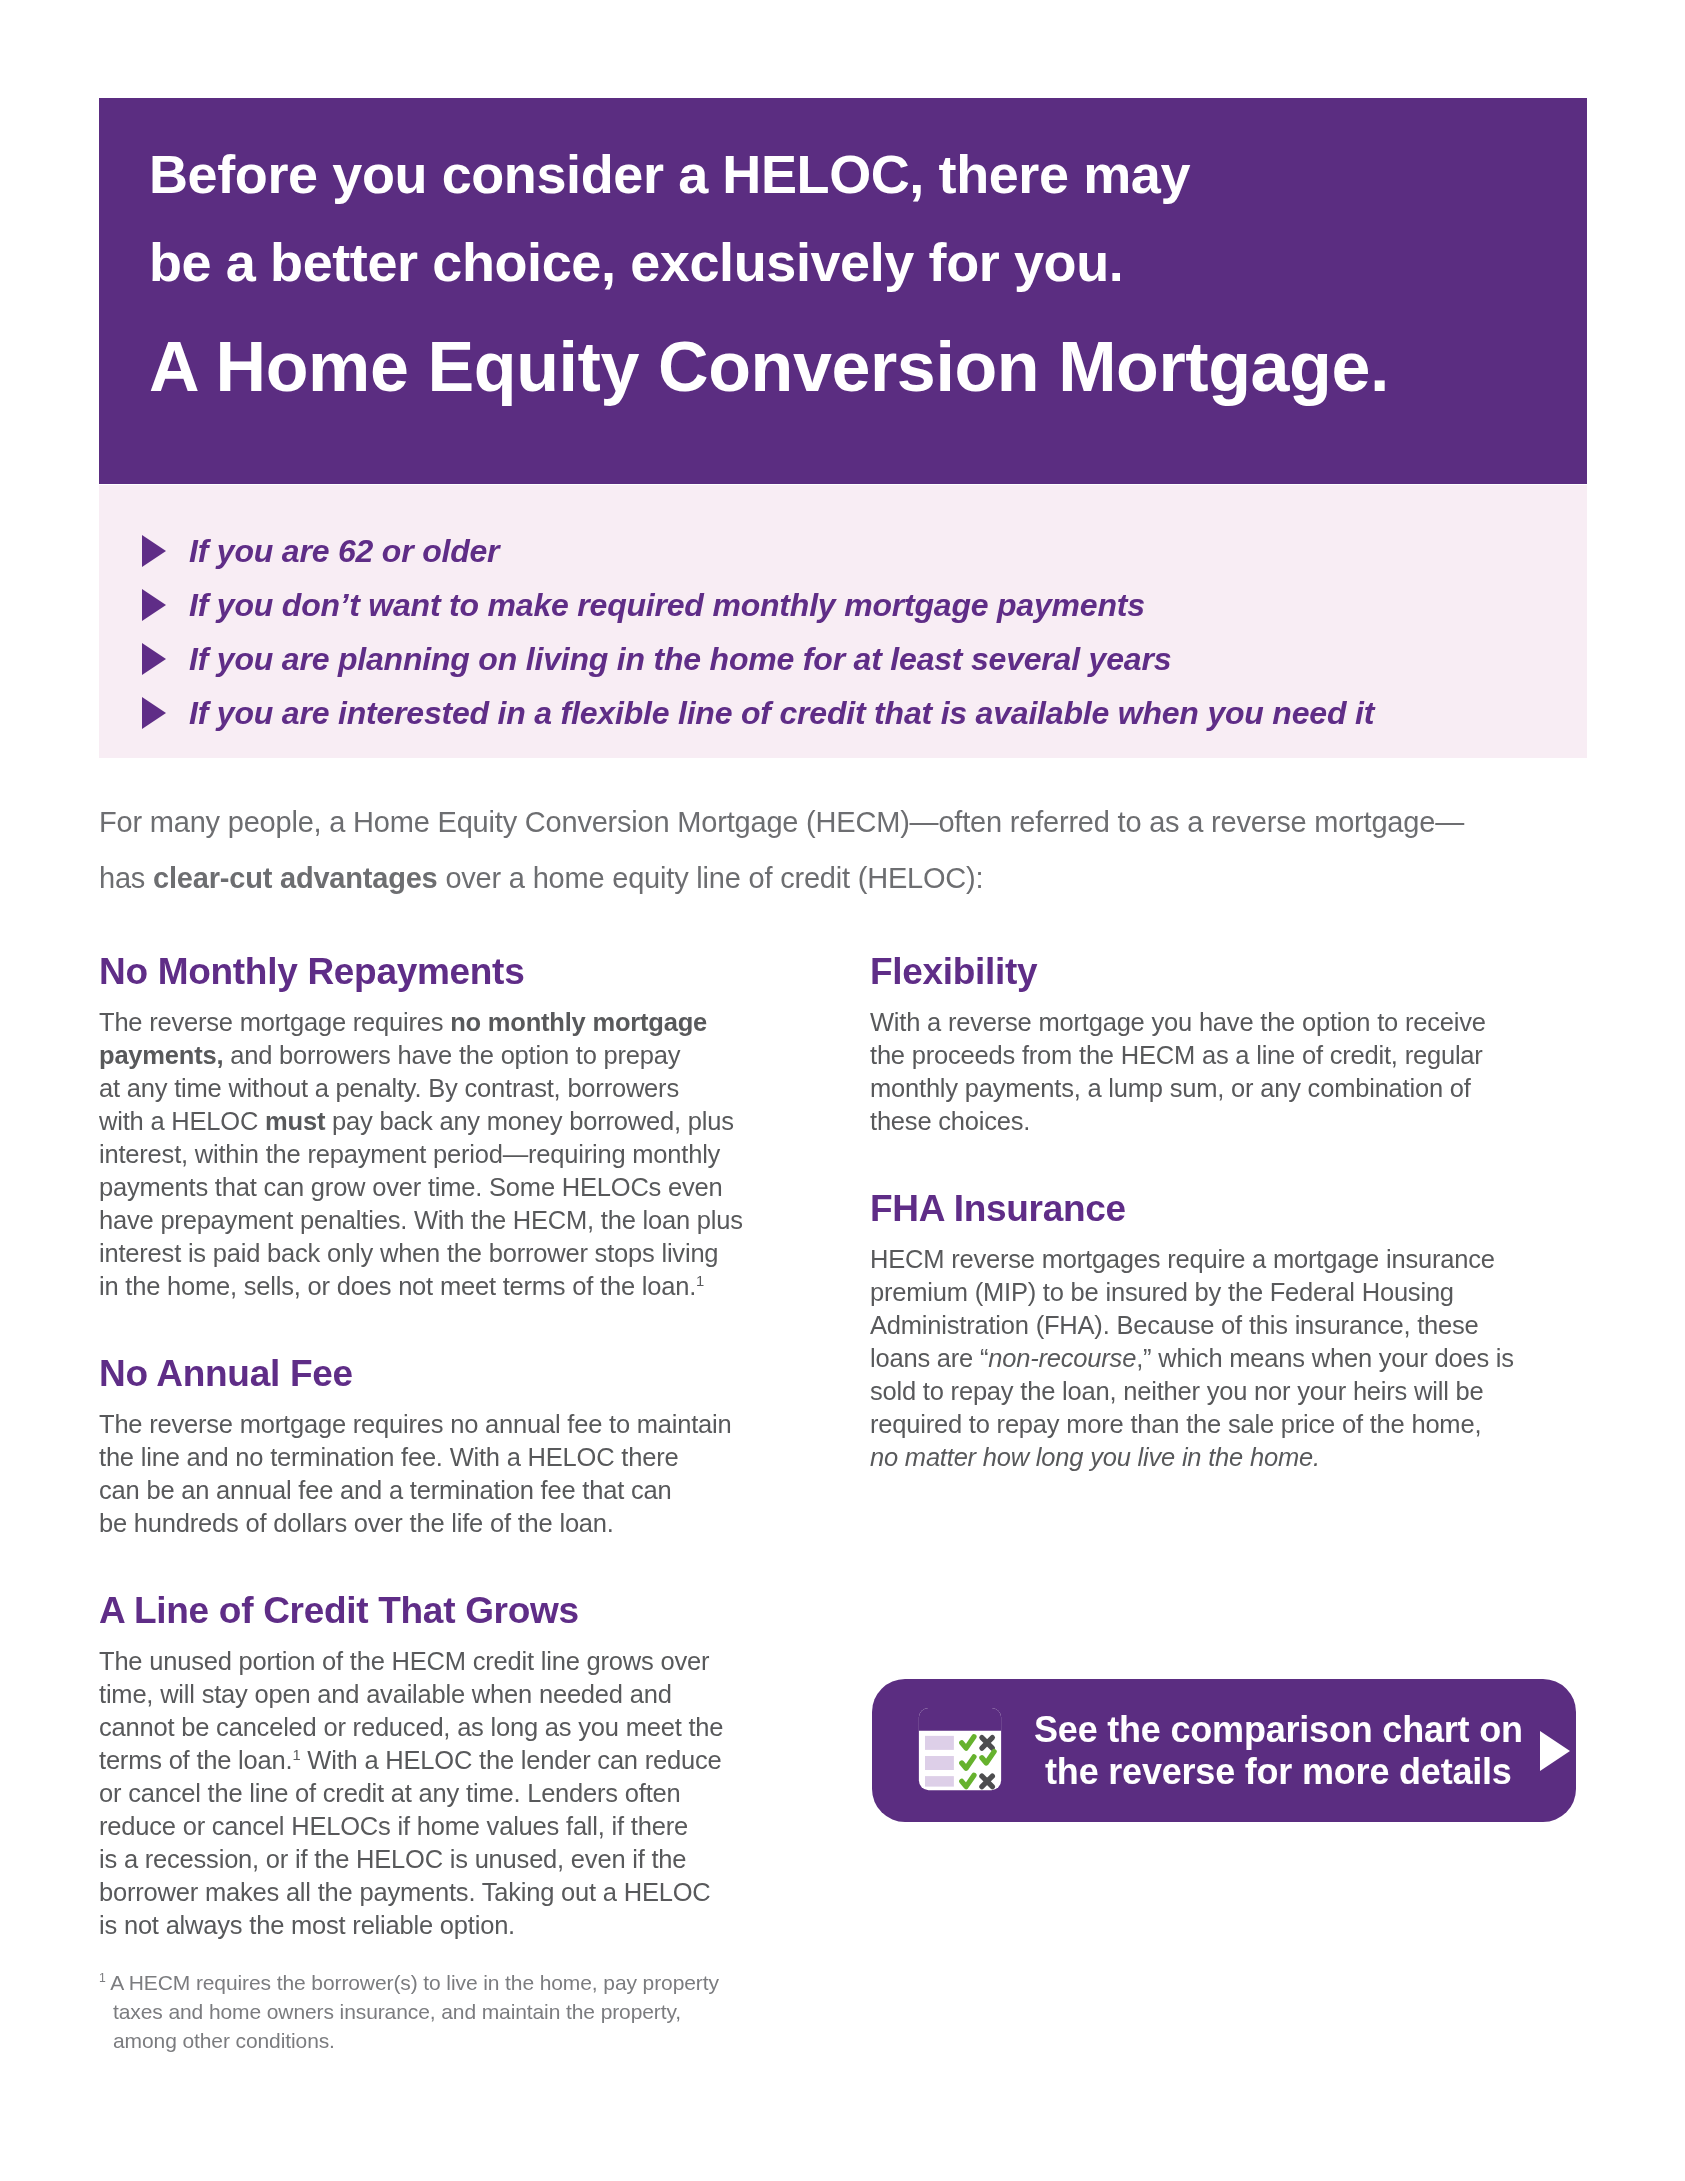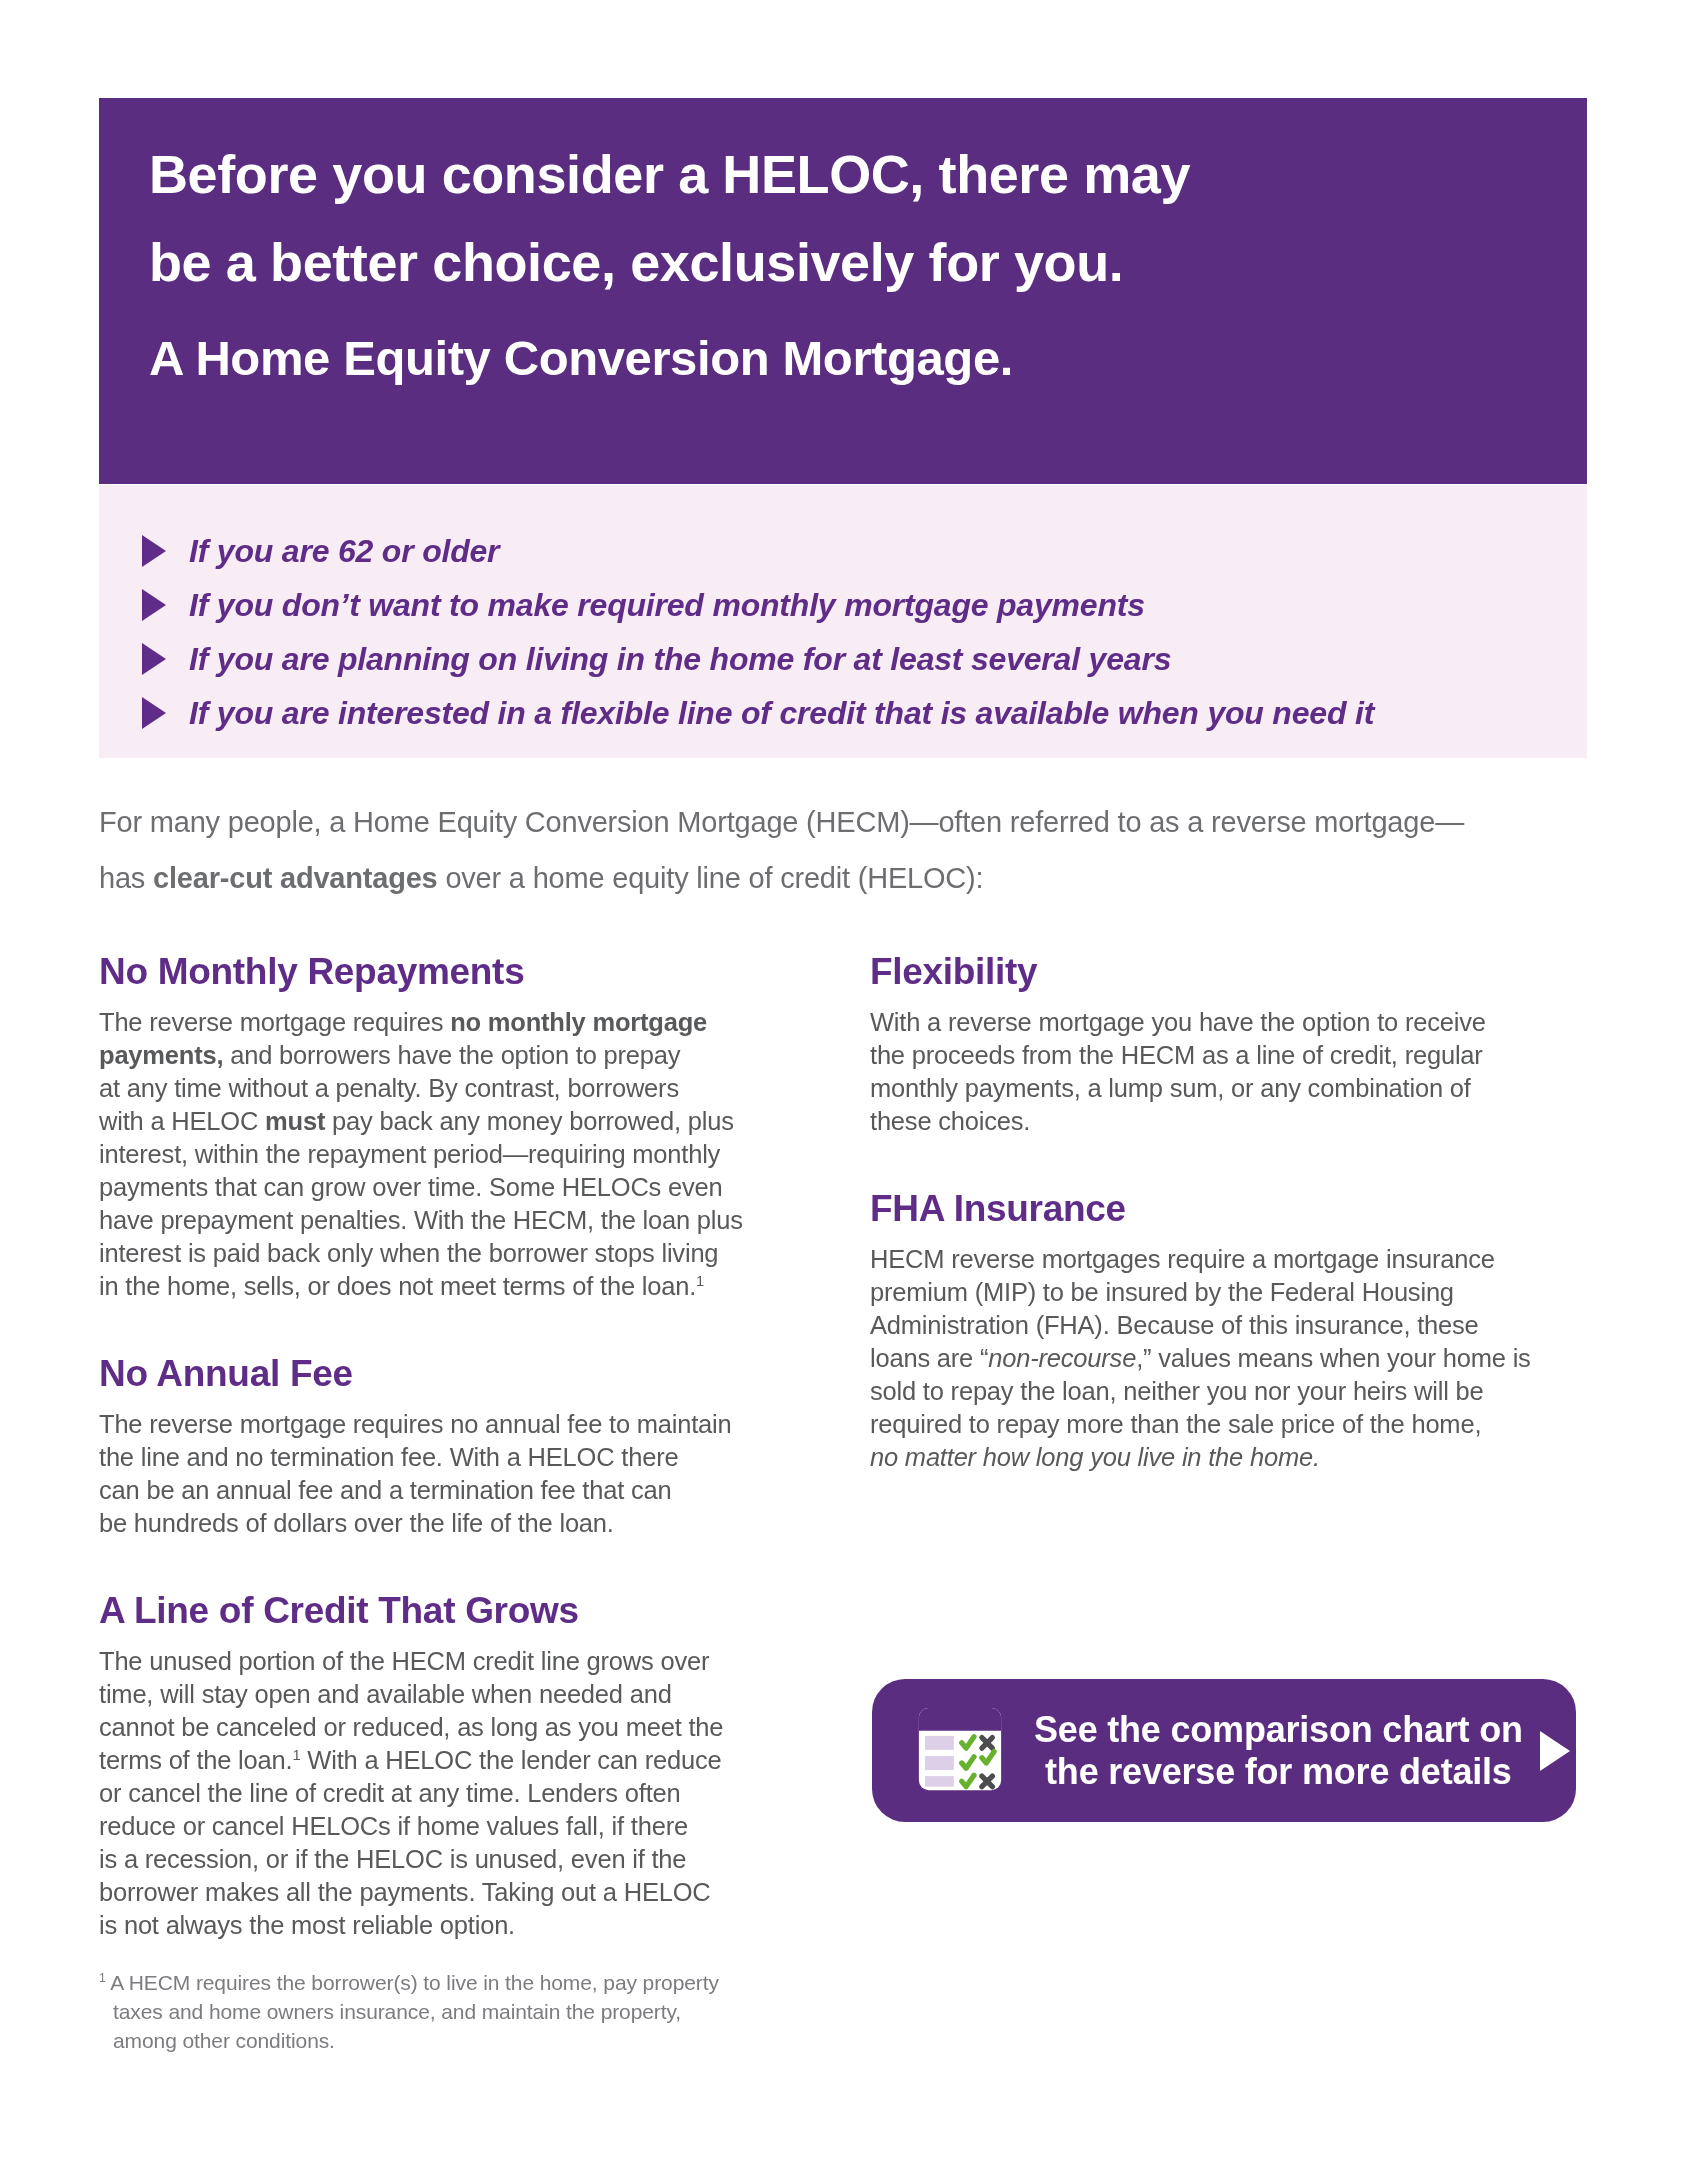--- a/index.html
+++ b/index.html
@@ -12,21 +12,21 @@
   sup{font-size:58%;vertical-align:super;line-height:0;}
   .line{white-space:nowrap;}
 
   
   .hero{
     position:absolute;left:99px;top:98px;width:1488px;height:386px;
     background:var(--purple);color:#fff;box-sizing:border-box;
     padding:32px 30px 0 50px;
   }
   .hero-title .line{font-size:54px;line-height:88px;font-weight:600;letter-spacing:-0.4px;}
-  .hero-subtitle{font-size:49px;line-height:84px;font-weight:800;margin-top:10px;letter-spacing:-0.4px;white-space:nowrap;}
+  .hero-subtitle{font-size:70px;line-height:84px;font-weight:800;margin-top:19px;letter-spacing:-0.4px;white-space:nowrap;}
 
   
   .qualifiers{
     position:absolute;left:99px;top:485px;width:1488px;height:273px;
     background:var(--pink);box-sizing:border-box;padding:39px 0 0 43px;
   }
   .qualifier{display:flex;align-items:center;height:54px;}
   .tri{
     width:0;height:0;flex:0 0 auto;
     border-left:24px solid var(--heading);
@@ -168,21 +168,21 @@
           <div class="line"><span>monthly payments, a lump sum, or any combination of</span></div>
           <div class="line"><span>these choices.</span></div>
         </div>
     </div>
     <div class="section">
       <h3>FHA Insurance</h3>
       <div class="body">
           <div class="line"><span>HECM reverse mortgages require a mortgage insurance</span></div>
           <div class="line"><span>premium (MIP) to be insured by the Federal Housing</span></div>
           <div class="line"><span>Administration (FHA). Because of this insurance, these</span></div>
-          <div class="line"><span>loans are “</span><span class="i">non-recourse</span><span>,” values means when your home is</span></div>
+          <div class="line"><span>loans are “</span><span class="i">non-recourse</span><span>,” which means when your does is</span></div>
           <div class="line"><span>sold to repay the loan, neither you nor your heirs will be</span></div>
           <div class="line"><span>required to repay more than the sale price of the home,</span></div>
           <div class="line"><span class="i">no matter how long you live in the home.</span></div>
         </div>
     </div>
   </div>
 
   <button class="cta">
     <span class="cta-icon">
       <svg width="84" height="84" viewBox="0 0 96 96" aria-hidden="true">

